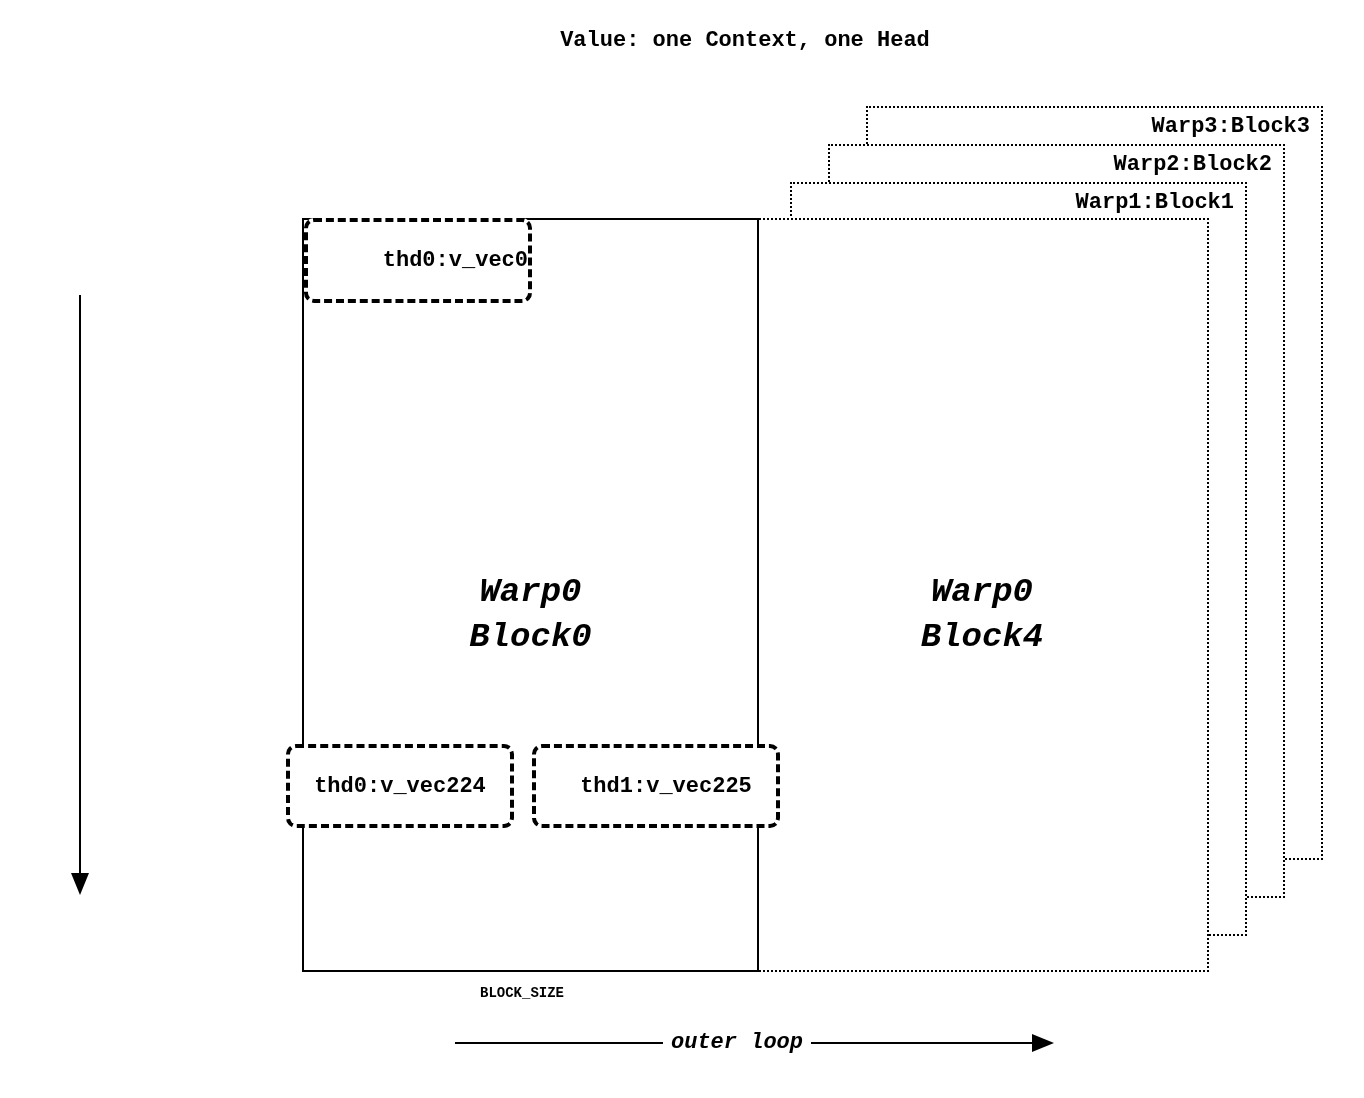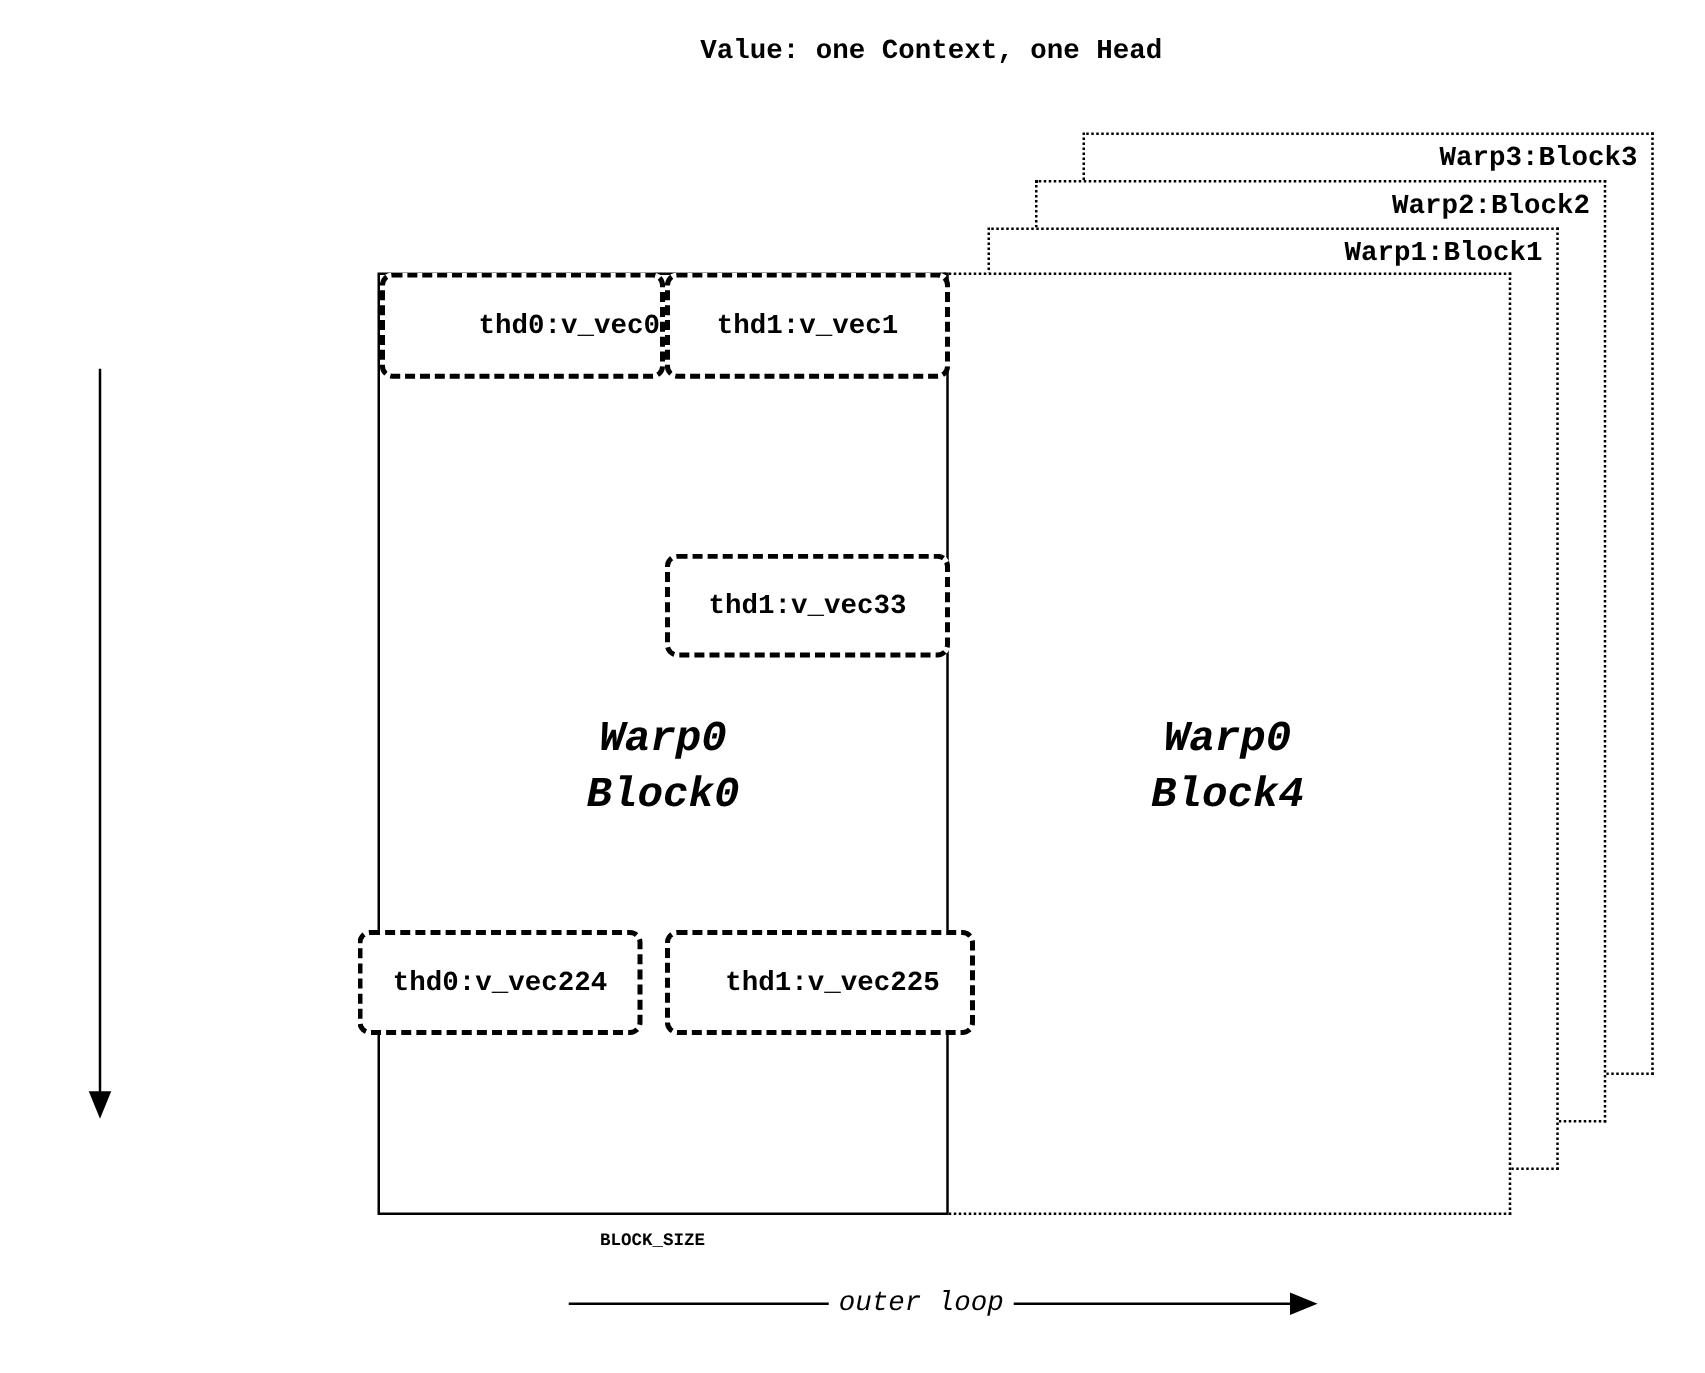--- a/index.html
+++ b/index.html
@@ -148,21 +148,21 @@
     transform: translateX(-50%);
     font-size: 14px;
     font-weight: 700;
     white-space: nowrap;
   }
   .outer-loop-label {
     left: 737px;
     top: 1030px;
     transform: translateX(-50%);
     font-size: 22px;
-    font-weight: 400;
+    font-weight: 700;
     font-style: italic;
     background: #ffffff;
     padding: 0 8px;
     white-space: nowrap;
   }
 </style>
 </head>
 <body>
 
 <div class="canvas">
@@ -189,26 +189,20 @@
   <div class="abs block0 center-flex">
     <div class="warp-name">
       <div>Warp0</div>
       <div>Block0</div>
     </div>
   </div>
 
   <div class="abs thd-box thd-r1l">
     <span>thd0:v_vec0</span>
   </div>
-  <div class="abs thd-box thd-r1r">
-    <span>thd1:v_vec1</span>
-  </div>
-  <div class="abs thd-box thd-r2r">
-    <span>thd1:v_vec33</span>
-  </div>
   <div class="abs thd-box thd-r3l">
     <span>thd0:v_vec224</span>
   </div>
   <div class="abs thd-box thd-r3r">
     <span>thd1:v_vec225</span>
   </div>
 
   <div class="abs v-line"></div>
   <div class="abs v-arrowhead"></div>
 

